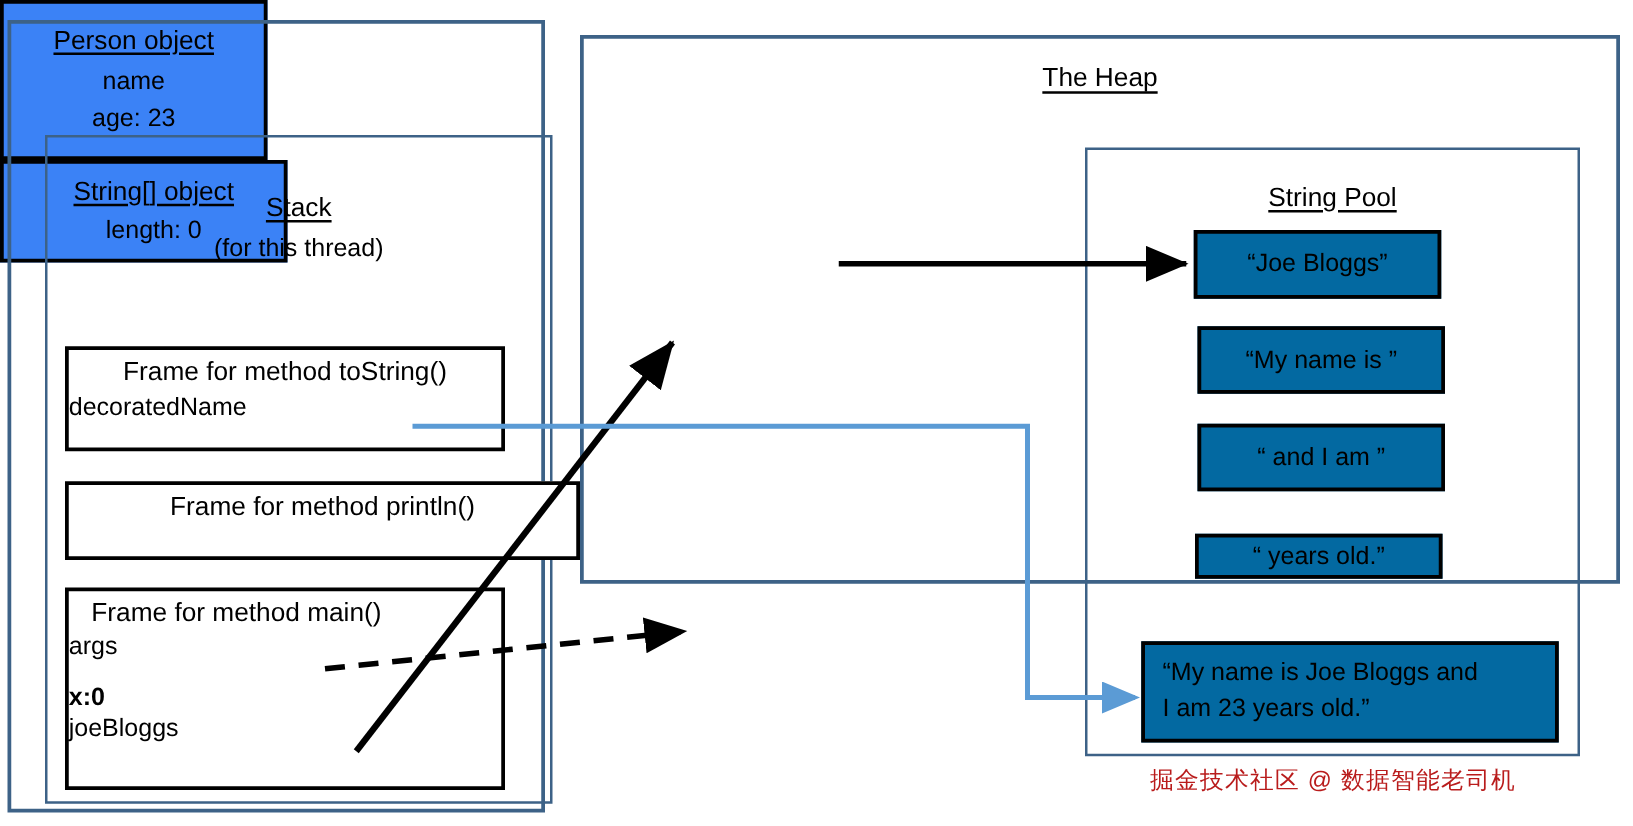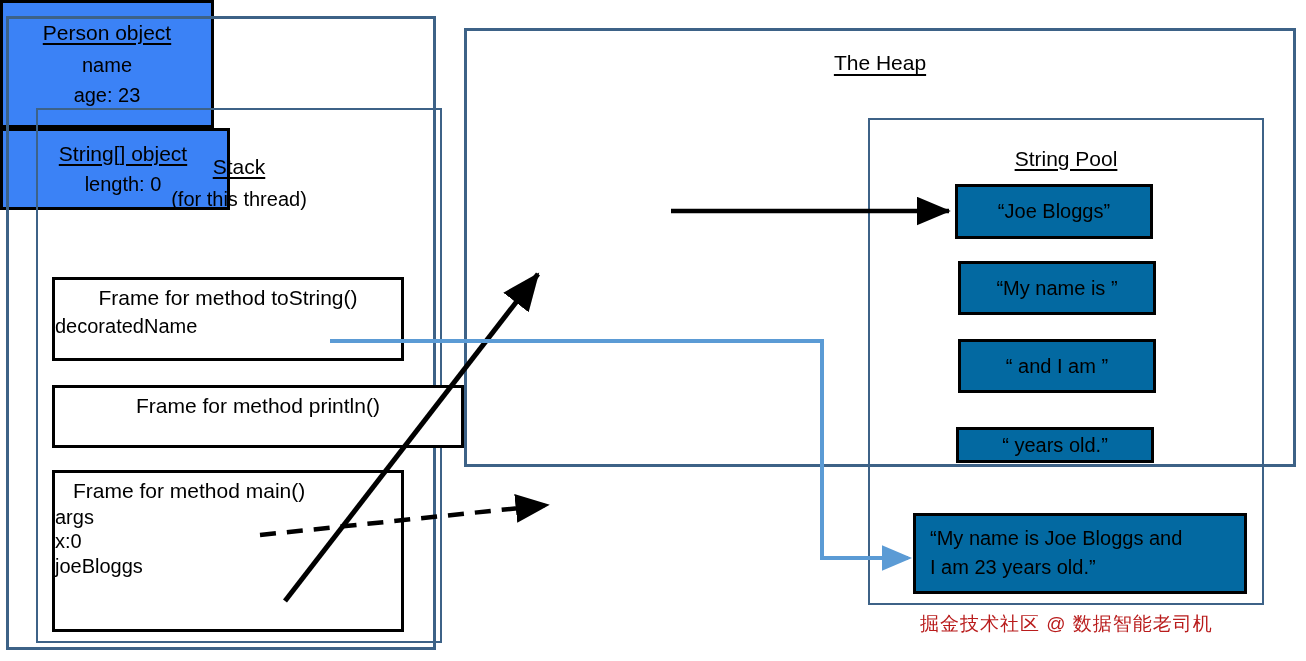--- a/index.html
+++ b/index.html
@@ -141,21 +141,21 @@
     <div class="fvar" style="margin-top:5px;">decoratedName</div>
   </div>
 
   <div class="frame" style="left:52px; top:385px; width:412px; height:63px;">
     <div class="ftitle" style="margin-top:6px;">Frame for method println()</div>
   </div>
 
   <div class="frame" style="left:52px; top:470px; width:352px; height:162px;">
     <div class="ftitle" style="margin-top:6px; text-align:left; padding-left:18px;">Frame for method main()</div>
     <div class="fvar" style="margin-top:3px;">args</div>
-    <div class="fvar" style="margin-top:1px;">x:0</div>
+    <div class="fvar" style="margin-top:18px;font-weight:bold;">x:0</div>
     <div class="fvar" style="margin-top:2px;">joeBloggs</div>
   </div>
 
   <div class="blackbox" style="left:537px; top:146px; width:208px; height:122px;">
     <div class="title">Person object</div>
     <div class="label" style="margin-top:6px;">name</div>
     <div class="label" style="margin-top:4px;">age: 23</div>
   </div>
 
   <div class="blackbox" style="left:554px; top:450px; width:208px; height:76px;padding-left:16px;">

